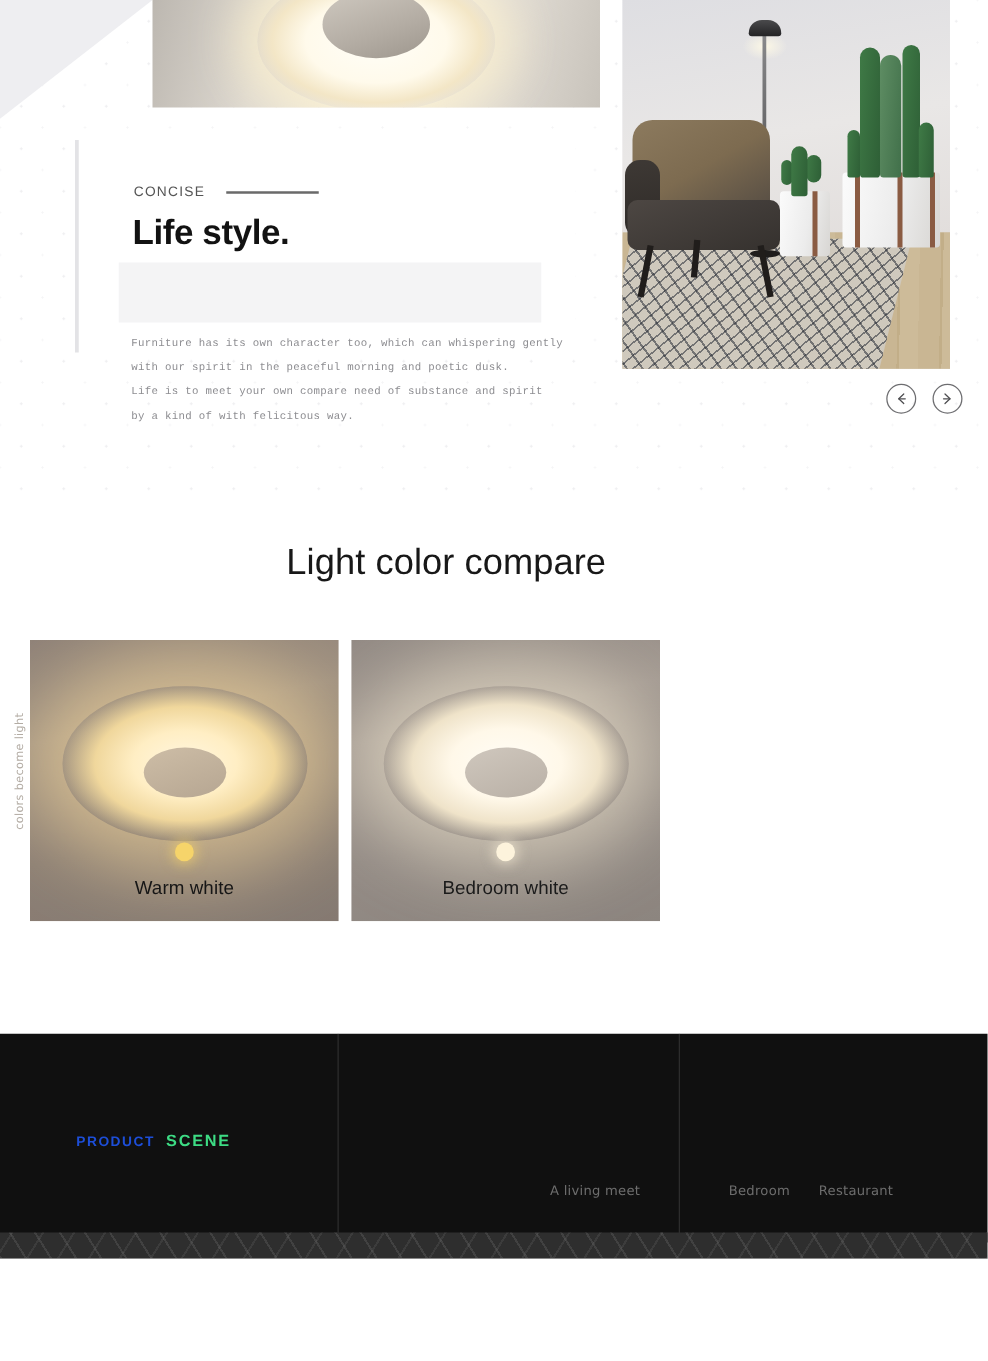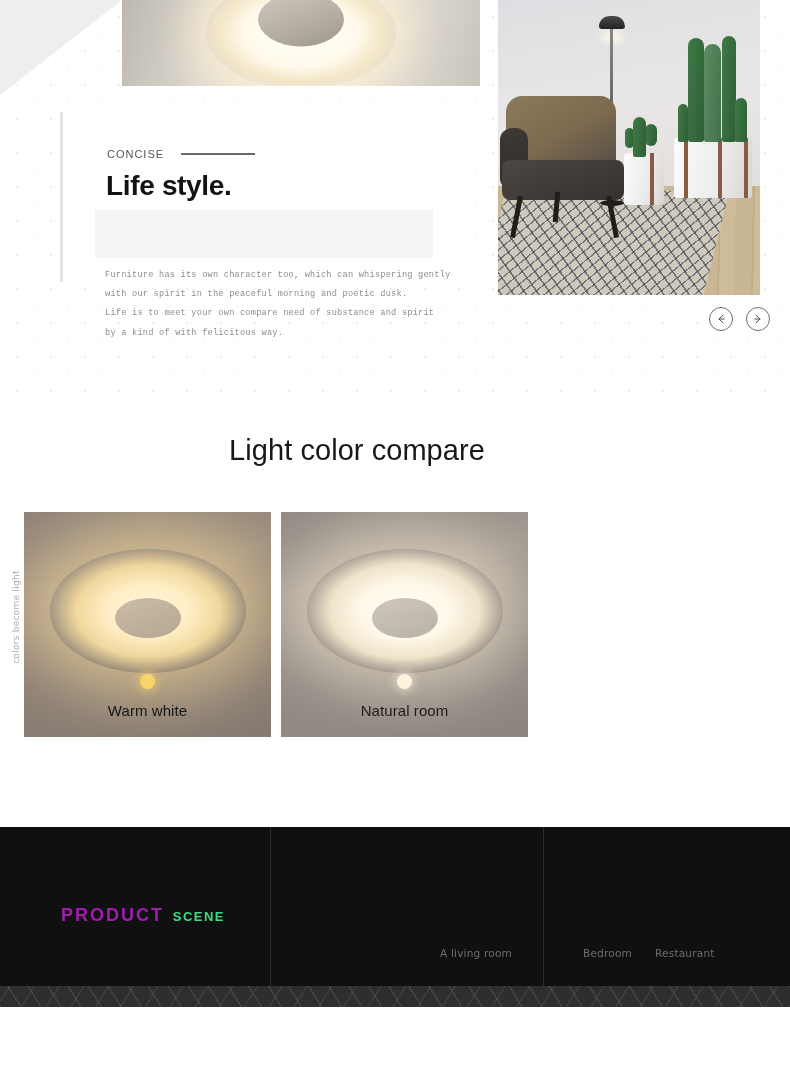--- a/index.html
+++ b/index.html
@@ -191,21 +191,21 @@
 
   
   .scene{
     position:absolute; left:0; top:827px; width:790px; height:167px;
     background:#101010; overflow:hidden;
   }
   .scene-div{ position:absolute; top:0; bottom:0; width:1px; background:#2c2c2c; }
   .scene-div.d1{ left:270px; }
   .scene-div.d2{ left:543px; }
   .scene-brand{ position:absolute; left:61px; top:905px; display:flex; gap:9px; align-items:baseline; }
-  .brand-a{ font-size:18px; font-weight:700; letter-spacing:.11em; color:#a21caf; }
+  .brand-a{ font-size:11px; font-weight:700; letter-spacing:.11em; color:#1d4ed8; }
   .brand-b{ font-size:13px; font-weight:700; letter-spacing:.11em; }
   .scene-tabs{ position:absolute; left:440px; top:947px; width:330px; display:flex; }
   .scene-tab{ font-size:10.5px; color:#6d6d6d; letter-spacing:.02em; cursor:pointer;
     font-family:"DejaVu Sans", sans-serif; }
   .scene-tab.t1{ width:120px; text-align:left; }
   .scene-tab.t2{ width:95px; text-align:center; }
   .scene-tab.t3{ width:110px; text-align:left; }
   .hatch-band{
     position:absolute; left:0; top:986px; width:790px; height:21px;
     background:#2e2e2e;
@@ -304,39 +304,39 @@
       <span class="swatch-label">Warm white</span>
     </div>
   </div>
 
   <div class="card c-nat">
     <div class="lampimg"></div>
     <div class="ring"></div>
     <div class="hole"></div>
     <div class="swatch-row">
       <span class="dot" style="background:#fdf3dc;box-shadow:0 0 9px 3px rgba(253,243,220,.5)"></span>
-      <span class="swatch-label">Natural room</span>
+      <span class="swatch-label">Bedroom white</span>
     </div>
   </div>
 
 
 </div>
 
 <div class="scene">
   <div class="scene-div d1"></div>
   <div class="scene-div d2"></div>
 </div>
 
 <div class="scene-brand">
   <span class="brand-a">PRODUCT</span>
   <span class="brand-b" style="color:#3ddc84">SCENE</span>
 </div>
 
 <div class="scene-tabs">
-  <span class="scene-tab t1">A living room</span>
+  <span class="scene-tab t1">A living meet</span>
   <span class="scene-tab t2">Bedroom</span>
   <span class="scene-tab t3">Restaurant</span>
 </div>
 
 <div class="hatch-band"></div>
 
 <div class="footer">
   
   
   

